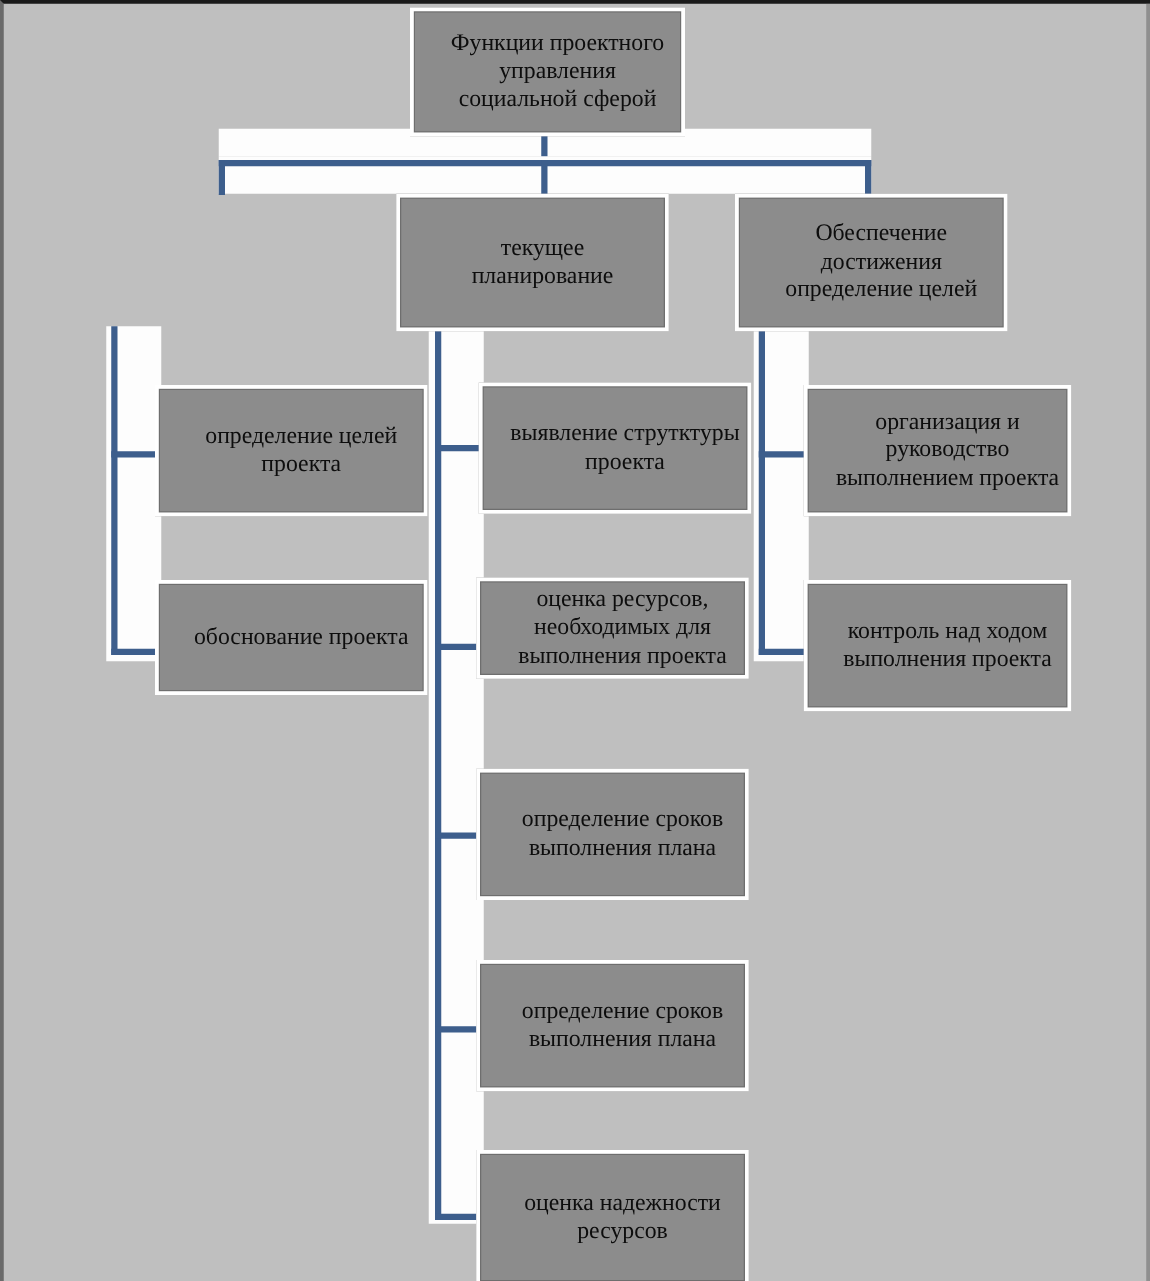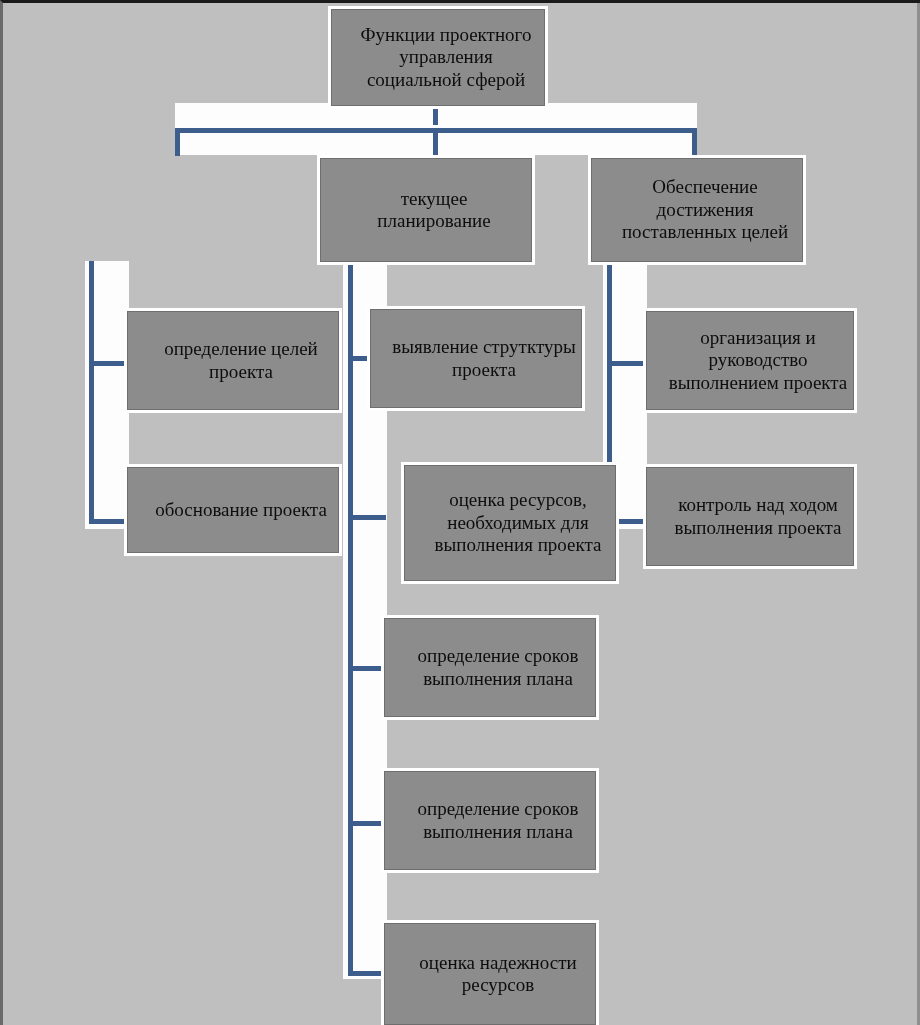--- a/index.html
+++ b/index.html
@@ -100,36 +100,36 @@
   <div class="node t-root" style="left:325px; top:3px; width:220px; height:103px;">
     <span class="label">Функции проектного управления социальной сферой</span>
   </div>
 
 
   <div class="node t-lvl2" style="left:314px; top:152px; width:218px; height:110px;">
     <span class="label">текущее планирование</span>
   </div>
 
   <div class="node t-lvl2" style="left:585px; top:152px; width:218px; height:110px;">
-    <span class="label">Обеспечение достижения поставленных целей</span>
+    <span class="label">Обеспечение достижения определение целей</span>
   </div>
 
   <div class="node t-leaf" style="left:121px; top:305px; width:218px; height:105px;">
     <span class="label">определение целей проекта</span>
   </div>
 
   <div class="node t-leaf" style="left:121px; top:461px; width:218px; height:92px;">
     <span class="label">обоснование проекта</span>
   </div>
 
-  <div class="node t-leaf" style="left:364px; top:303px; width:218px; height:105px;">
+  <div class="node t-leaf" style="left:380px; top:303px; width:218px; height:105px;">
     <span class="label">выявление струтктуры проекта</span>
   </div>
 
-  <div class="node t-leaf" style="left:398px; top:459px; width:218px; height:122px;">
+  <div class="node t-leaf" style="left:378px; top:459px; width:218px; height:81px;">
     <span class="label">оценка ресурсов, необходимых для выполнения проекта</span>
   </div>
 
   <div class="node t-leaf" style="left:378px; top:612px; width:218px; height:105px;">
     <span class="label">определение сроков выполнения плана</span>
   </div>
 
   <div class="node t-leaf" style="left:378px; top:765px; width:218px; height:105px;">
     <span class="label">определение сроков выполнения плана</span>
   </div>

